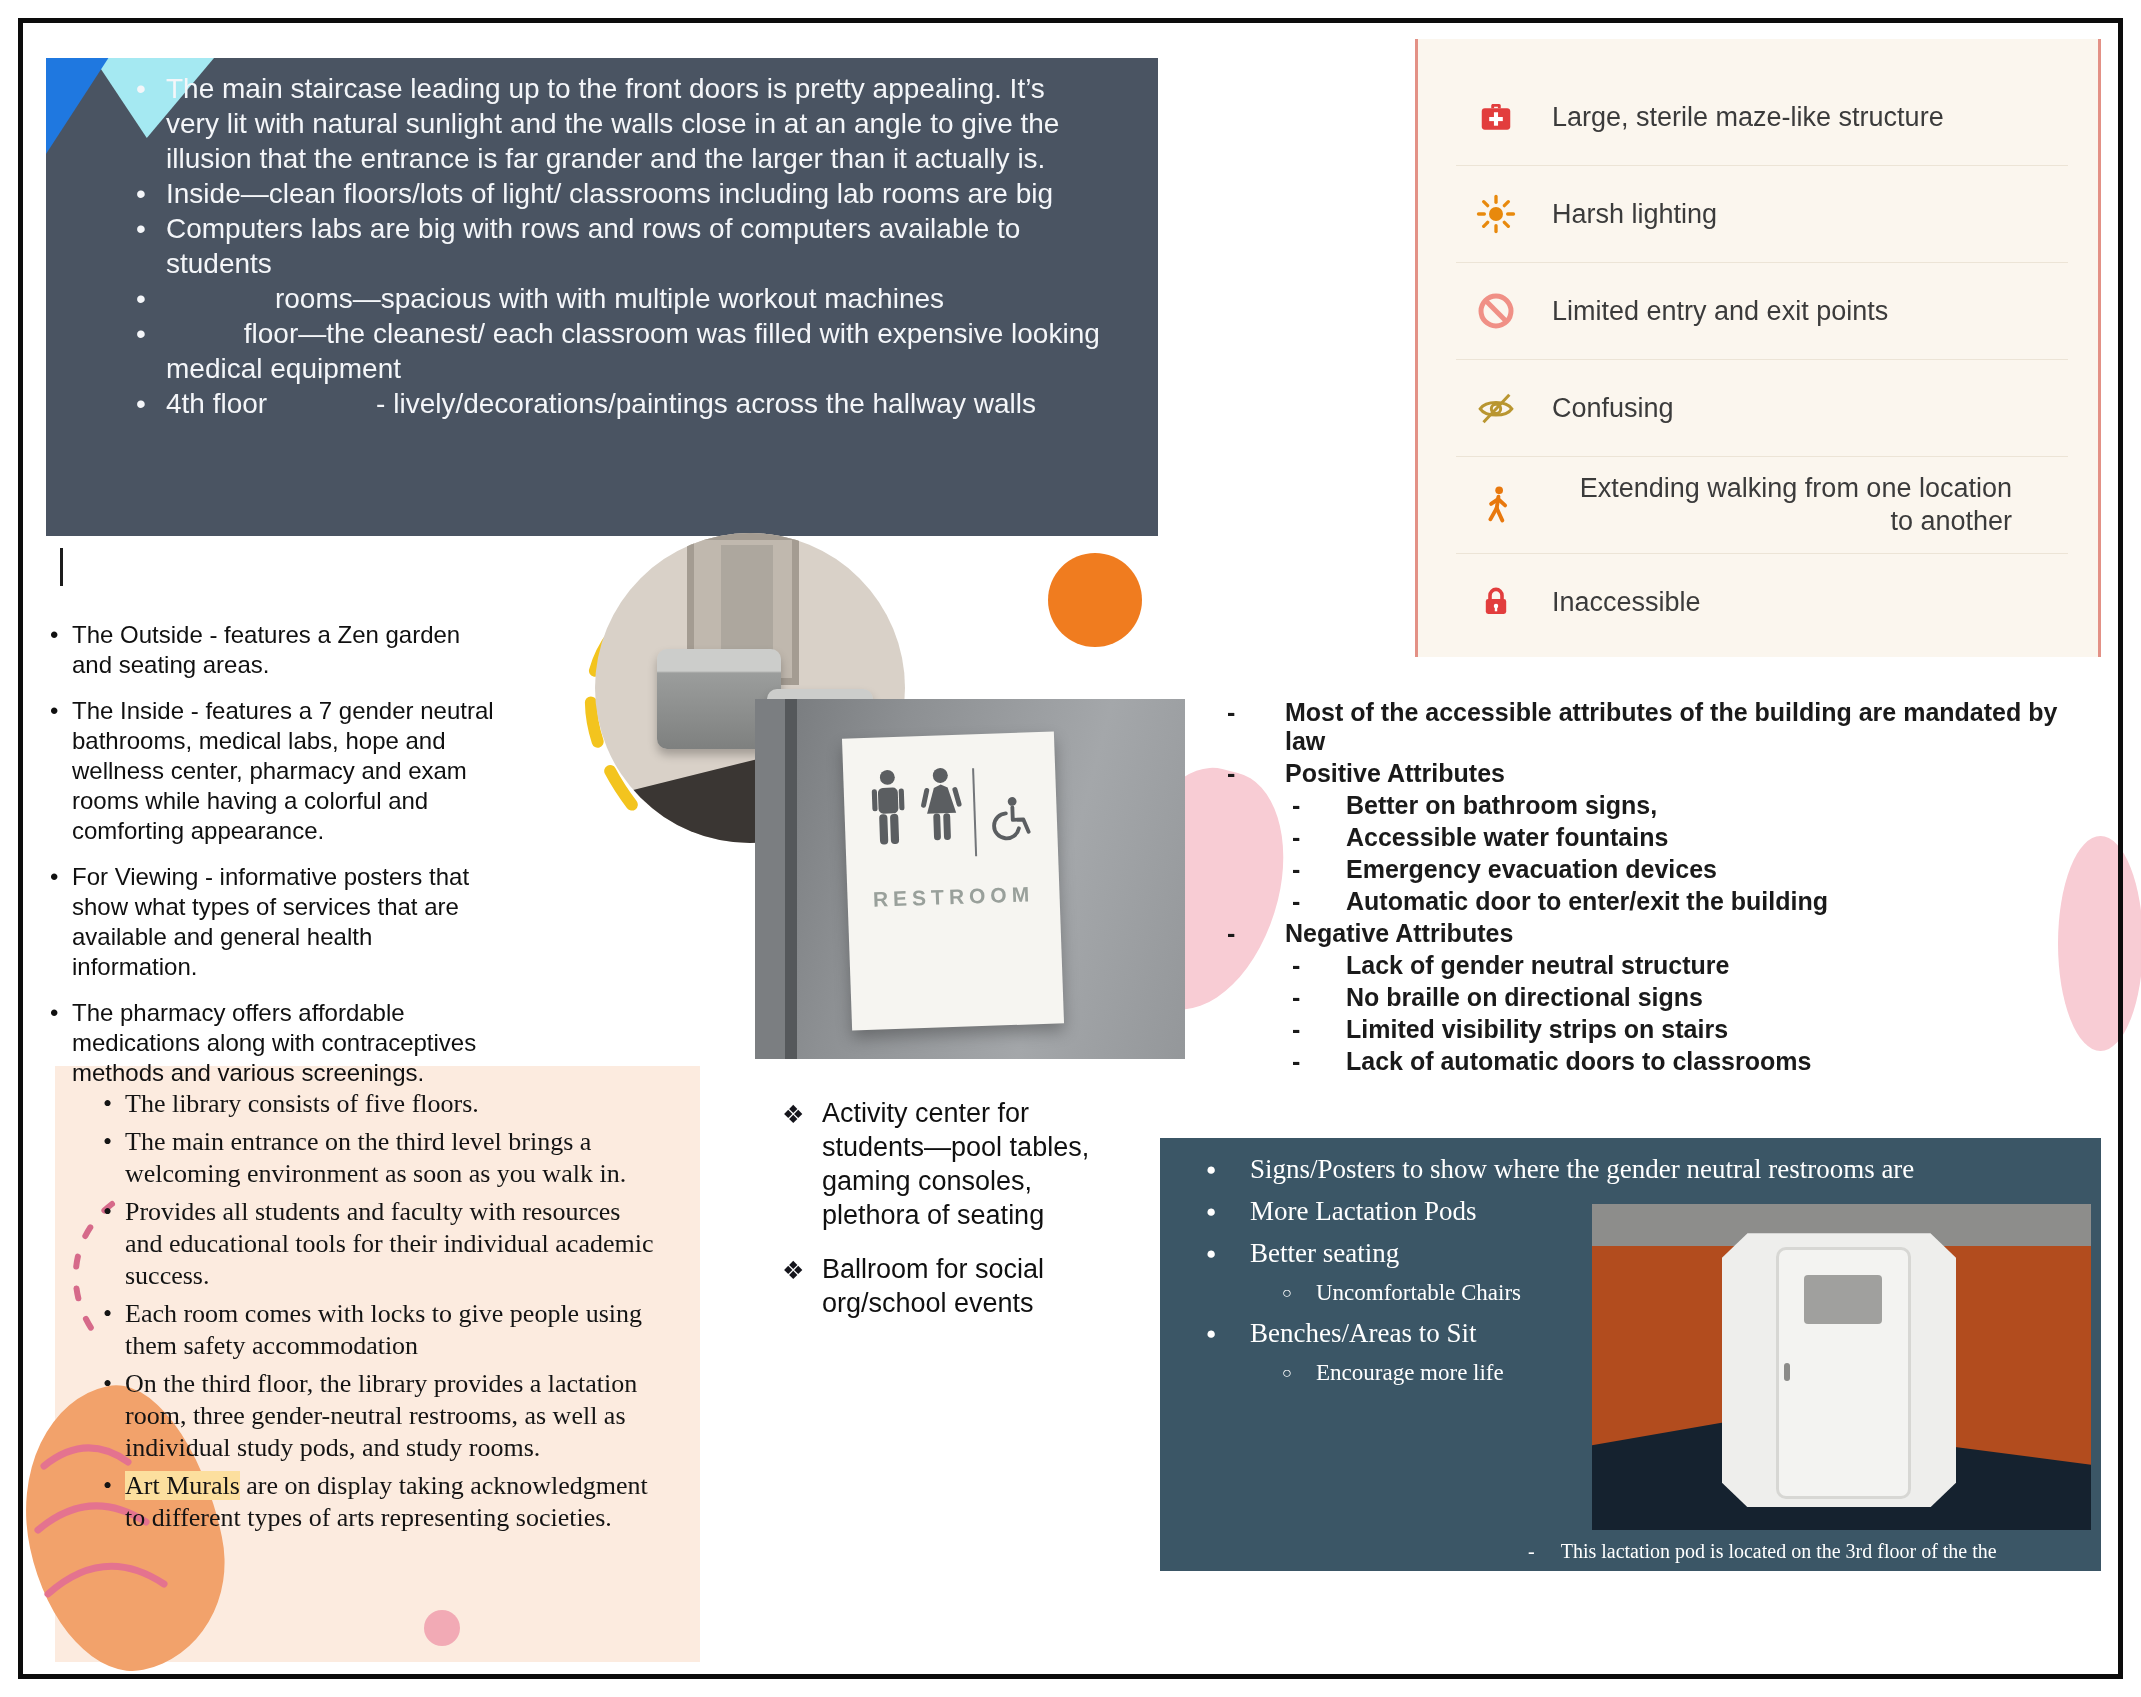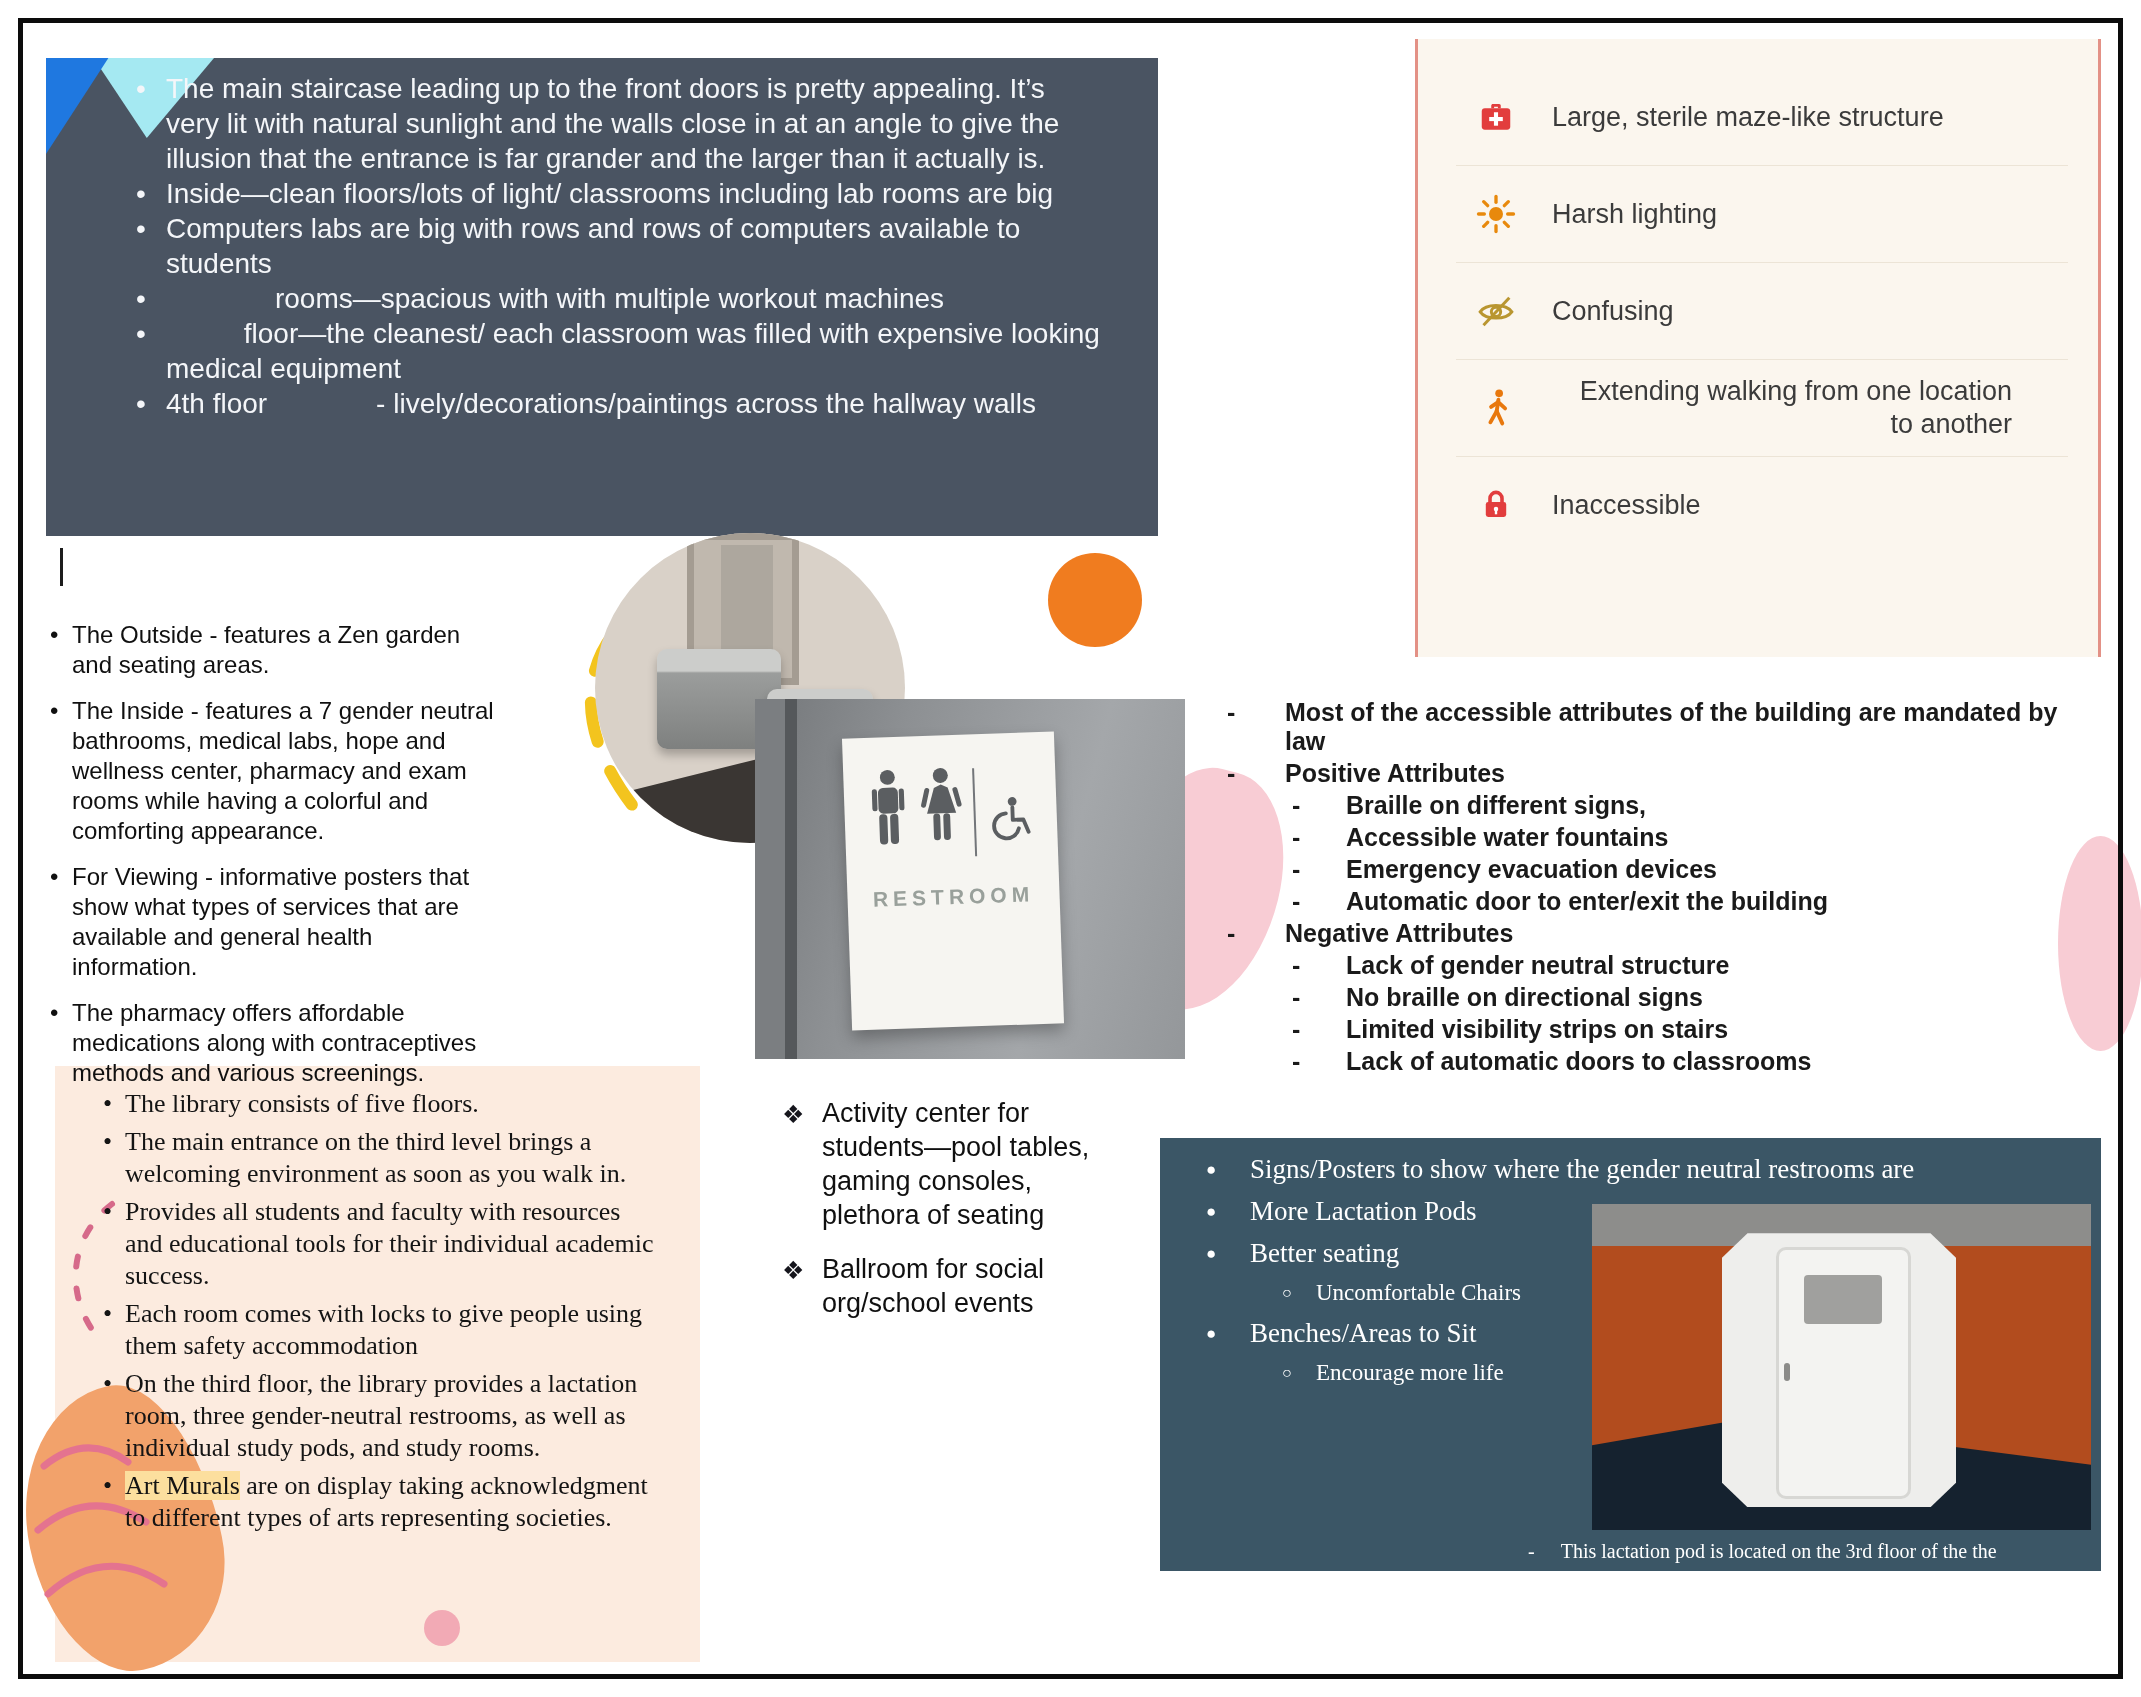--- a/index.html
+++ b/index.html
@@ -191,21 +191,21 @@
           </svg>
         </div>
       </div>
       <div class="sign-text">RESTROOM</div>
     </div>
   </div>
 
   <section class="access-notes">
     <div class="an-item lvl0"><span>Most of the accessible attributes of the building are mandated by law</span></div>
     <div class="an-item lvl0"><span>Positive Attributes</span></div>
-    <div class="an-item lvl1"><span>Braille on different signs,</span></div>
+    <div class="an-item lvl1"><span>Better on bathroom signs,</span></div>
     <div class="an-item lvl1"><span>Accessible water fountains</span></div>
     <div class="an-item lvl1"><span>Emergency evacuation devices</span></div>
     <div class="an-item lvl1"><span>Automatic door to enter/exit the building</span></div>
     <div class="an-item lvl0"><span>Negative Attributes</span></div>
     <div class="an-item lvl1"><span>Lack of gender neutral structure</span></div>
     <div class="an-item lvl1"><span>No braille on directional signs</span></div>
     <div class="an-item lvl1"><span>Limited visibility strips on stairs</span></div>
     <div class="an-item lvl1"><span>Lack of automatic doors to classrooms</span></div>
   </section>
 
@@ -236,20 +236,29 @@
               <line x1="4.6" y1="4.6" x2="7" y2="7"></line>
                 <line x1="17" y1="17" x2="19.4" y2="19.4"></line>
               <line x1="4.6" y1="19.4" x2="7" y2="17"></line>
                 <line x1="17" y1="7" x2="19.4" y2="4.6"></line>
             </g>
           </svg>
         </span>
         <span class="attr-label">Harsh lighting</span>
       </div>
 
+      <div class="attr-row">
+        <span class="attr-icon">
+          <svg viewBox="0 0 24 24" width="40" height="40">
+            <circle cx="12" cy="12" r="9" fill="none" stroke="#f09086" stroke-width="3"></circle>
+            <line x1="5.9" y1="5.9" x2="18.1" y2="18.1" stroke="#f09086" stroke-width="3"></line>
+          </svg>
+        </span>
+        <span class="attr-label">Limited entry and exit points</span>
+      </div>
 
       <div class="attr-row">
         <span class="attr-icon">
           <svg viewBox="0 0 24 24" width="40" height="40" fill="none" stroke="#b99630" stroke-width="1.8">
             <path d="M2.5 12.5C6 7.5 18 7.5 21.5 12.5C18 17.5 6 17.5 2.5 12.5Z"></path>
             <circle cx="12" cy="12.5" r="2.8"></circle>
             <line x1="4.5" y1="20.5" x2="20" y2="4"></line>
           </svg>
         </span>
         <span class="attr-label">Confusing</span>

